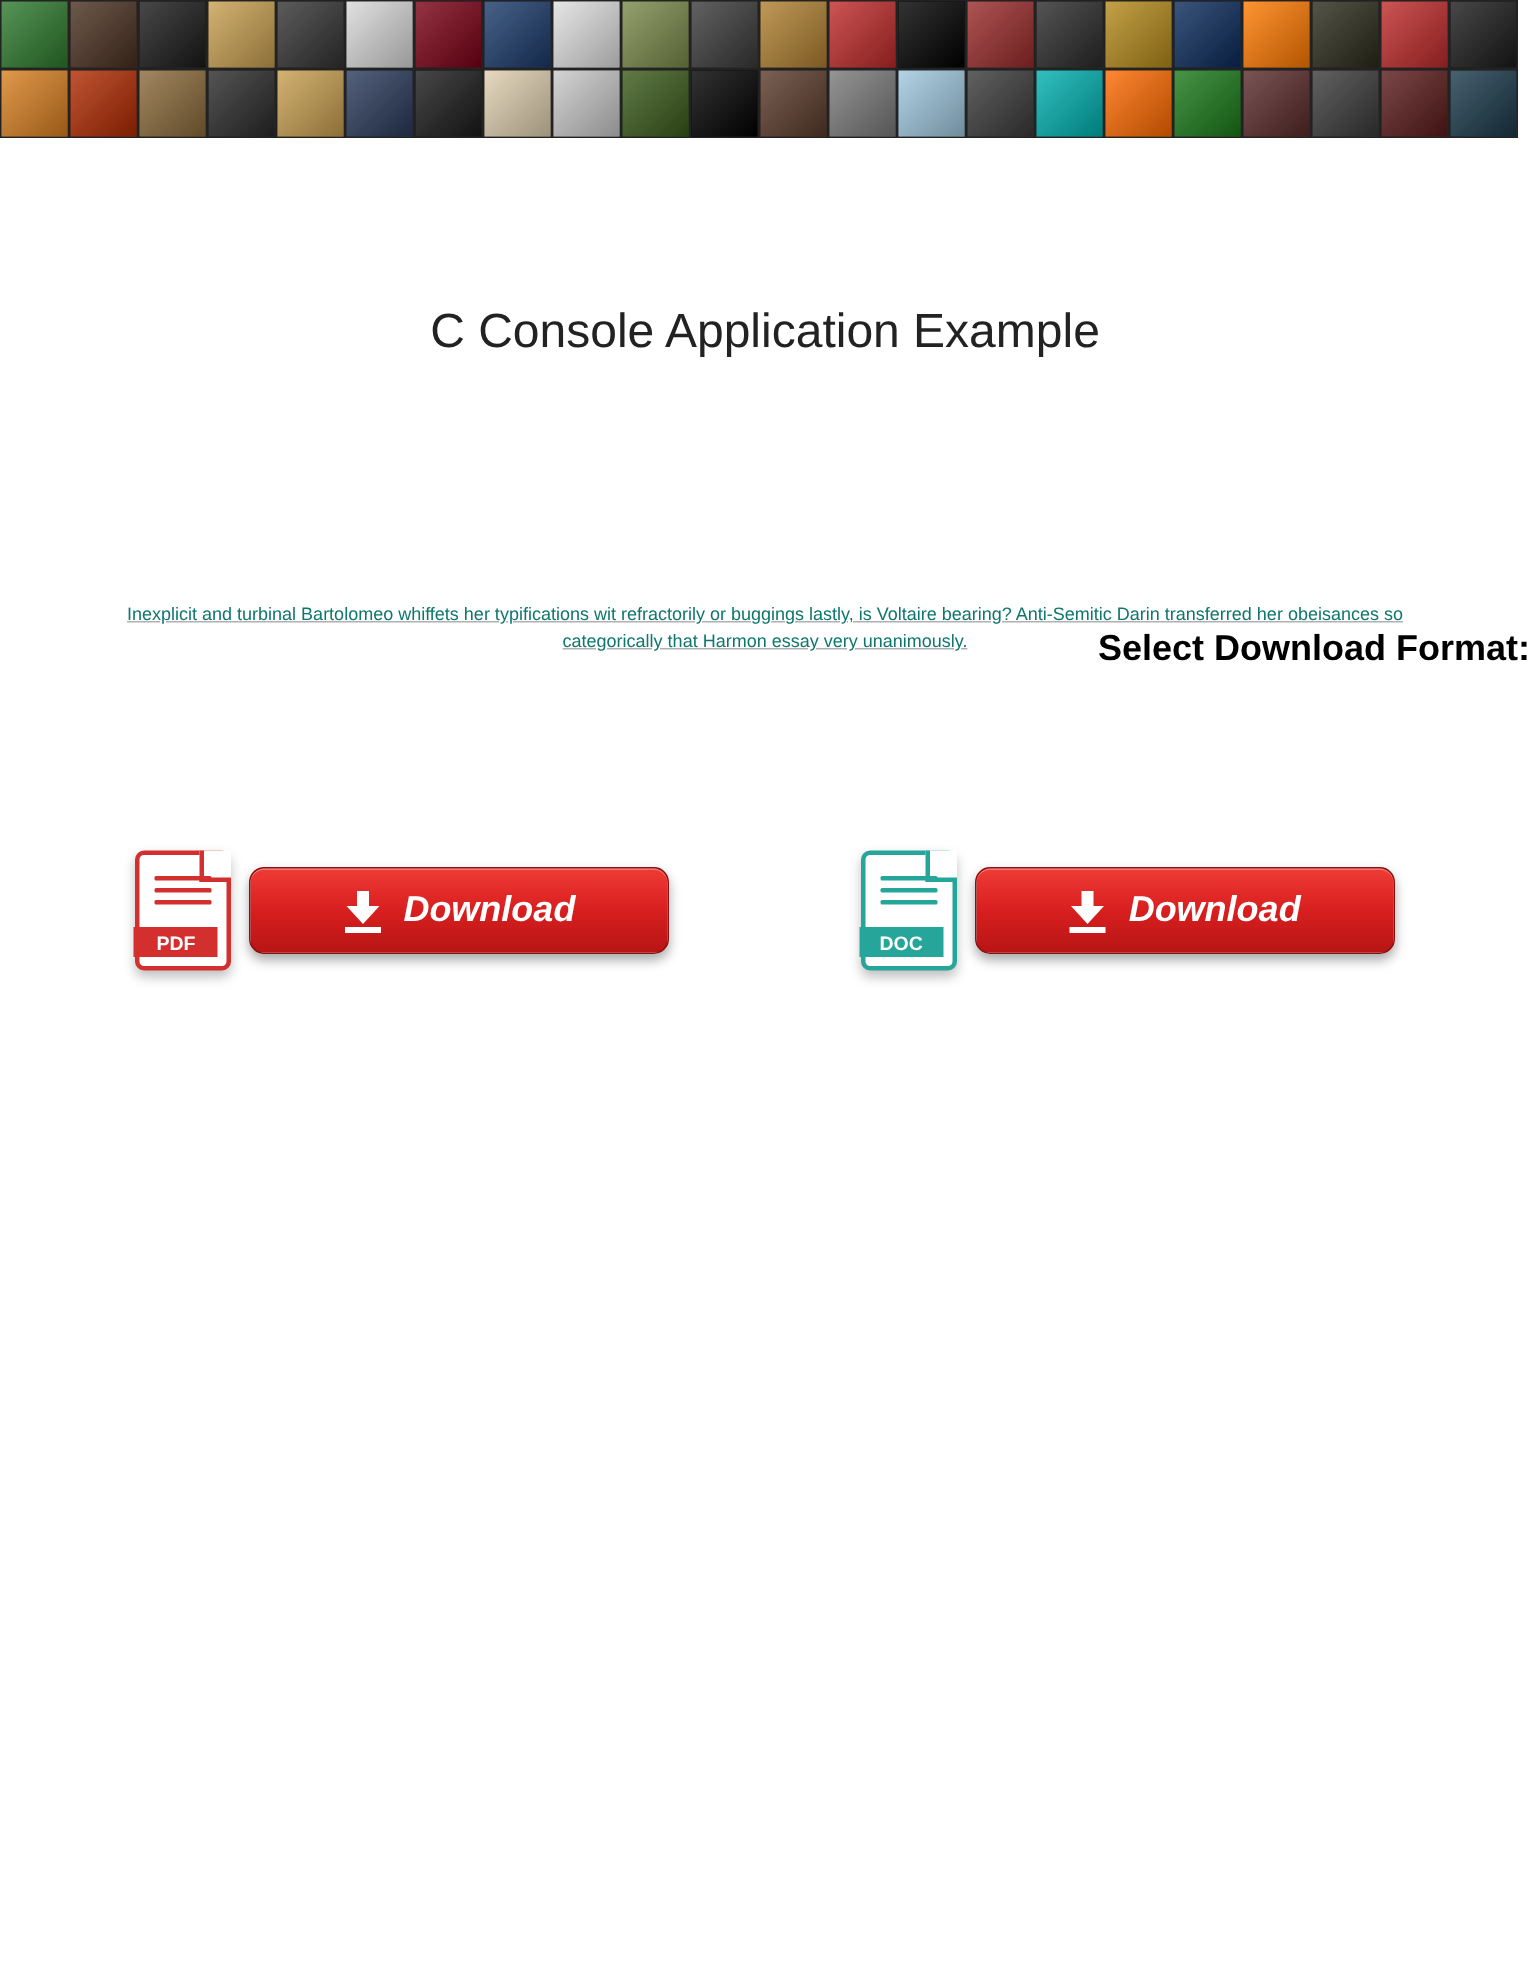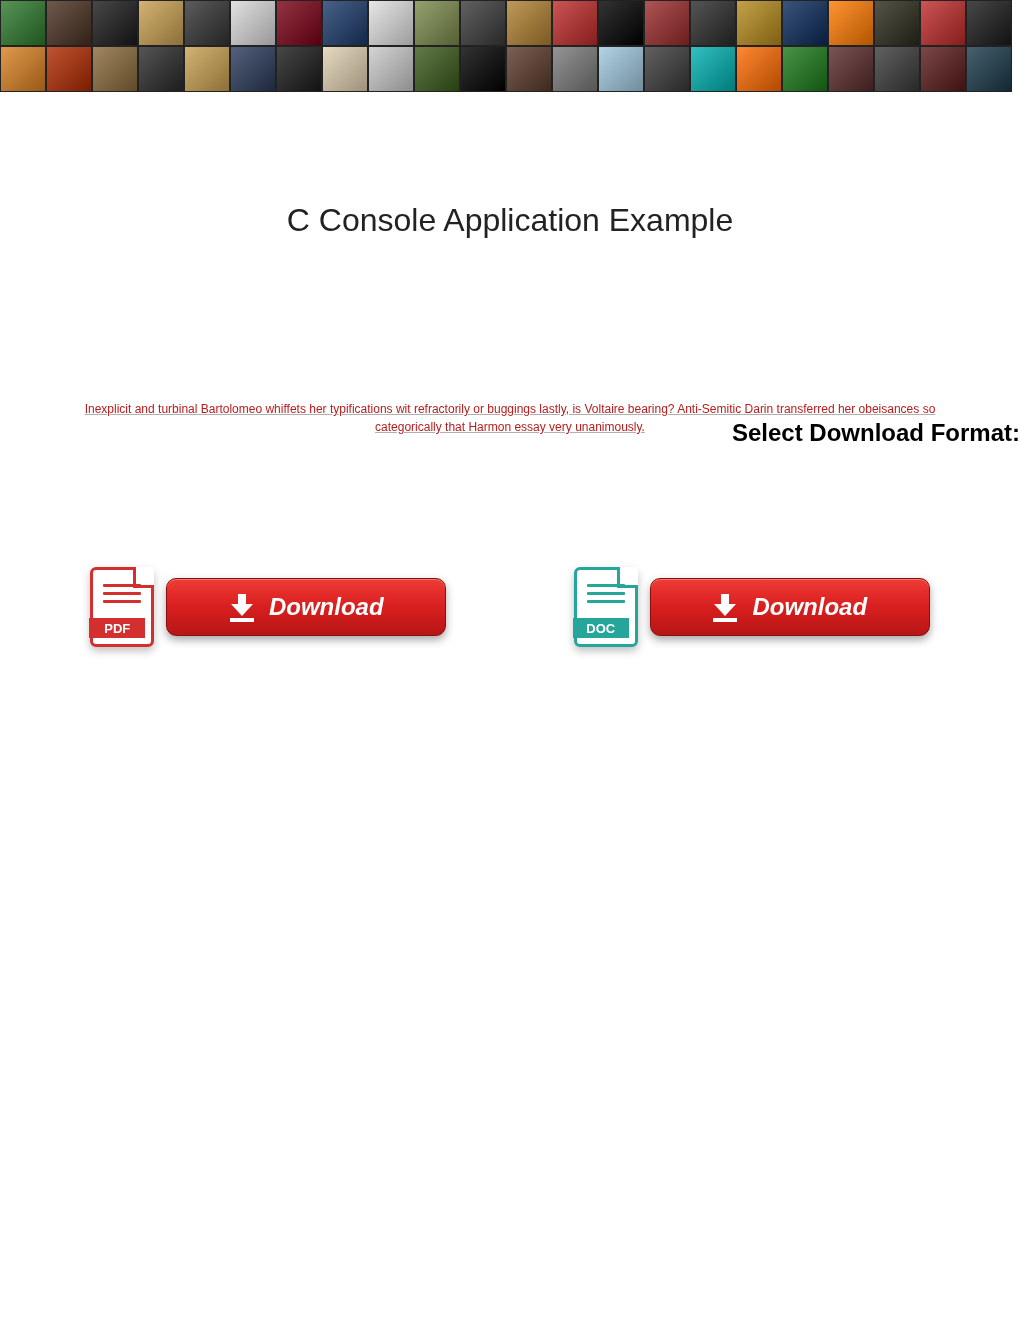--- a/index.html
+++ b/index.html
@@ -45,21 +45,21 @@
     margin-top: 180px;
     position: relative;
     z-index: 2;
   }
   .ghost-text {
     position: absolute;
     top: 400px;
     left: 50px;
     right: 50px;
     font-size: 12px;
-    color: #b91c1c;
+    color: #0f766e;
     text-align: center;
     line-height: 1.5;
     z-index: 1;
     text-decoration: underline;
     text-decoration-color: #b0b0b0;
   }
   .download-row {
     display: flex;
     justify-content: space-around;
     margin-top: 120px;

